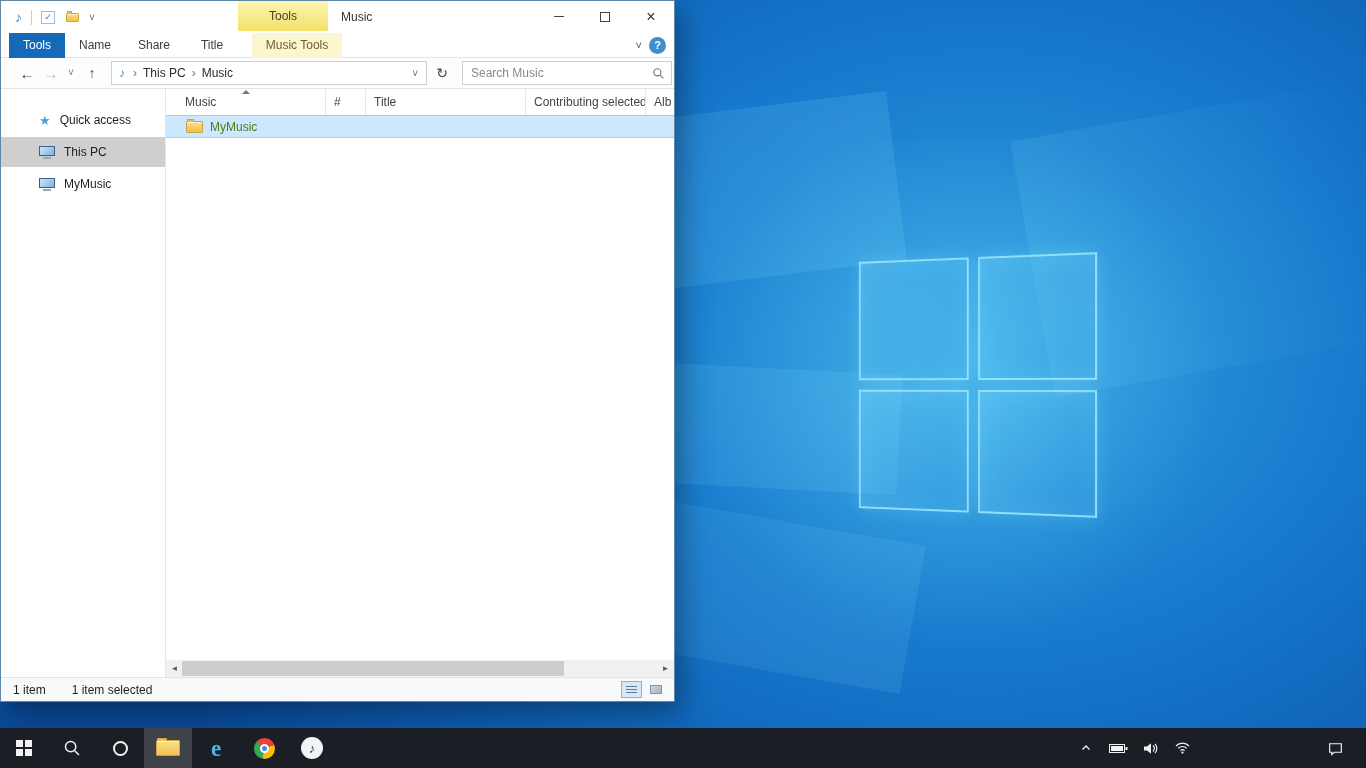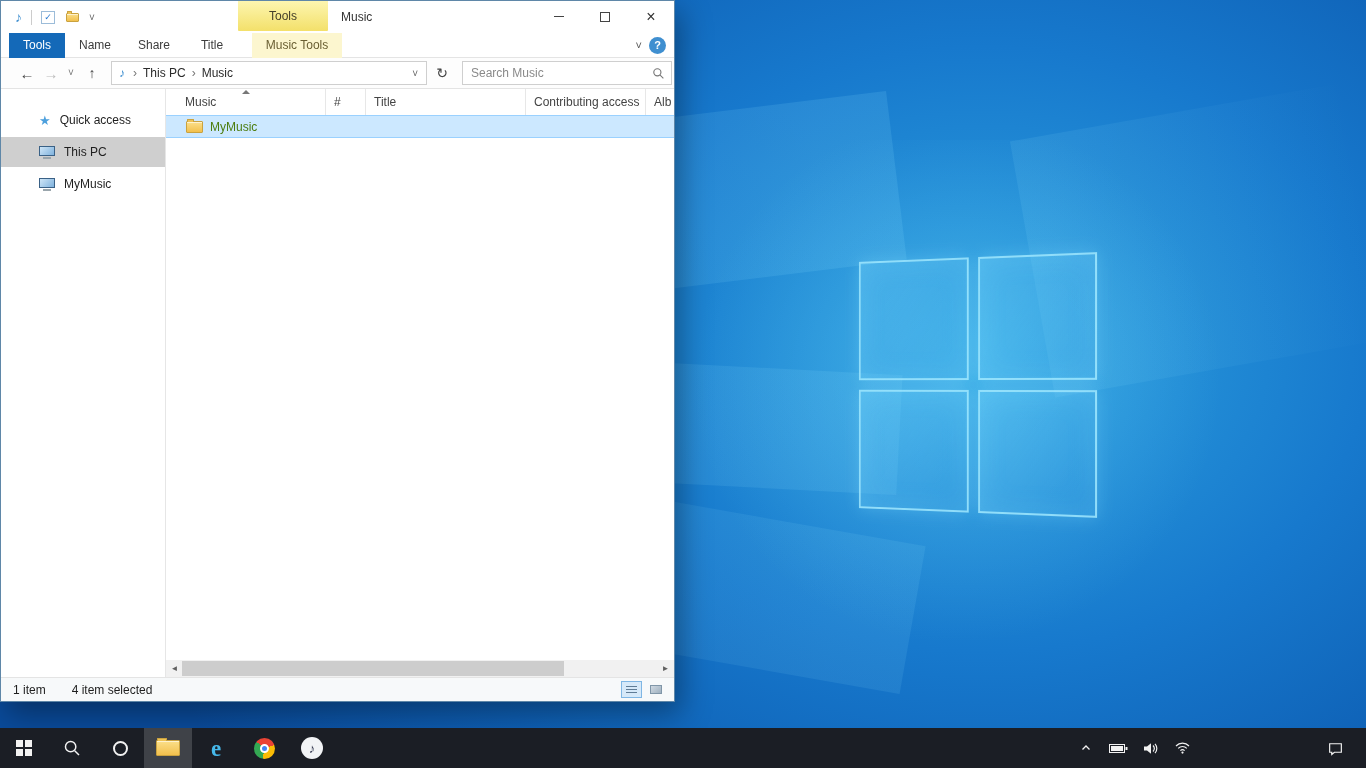--- a/index.html
+++ b/index.html
@@ -236,42 +236,42 @@
         <span>MyMusic</span>
       </div>
     </div>
 
     <div class="content">
       <div class="cols">
         <span class="sort-caret"></span>
         <div class="col col-name">Music</div>
         <div class="col col-num">#</div>
         <div class="col col-title">Title</div>
-        <div class="col col-artists">Contributing access</div>
+        <div class="col col-artists">Contributing selected</div>
         <div class="col col-album">Alb</div>
       </div>
       <div class="rows">
         <div class="row">
           <span class="folder f-list">
               <i></i>
             </span>
           <span class="row-label">MyMusic</span>
         </div>
       </div>
       <div class="hscroll">
         <span class="scroll-arrow left">◄</span>
         <span class="scroll-thumb"></span>
         <span class="scroll-arrow right">►</span>
       </div>
     </div>
   </div>
 
   <div class="statusbar">
     <span class="status-count">1 item</span>
-    <span>4 item selected</span>
+    <span>1 item selected</span>
     <div class="view-toggles">
       <div class="vt active">
           <span class="vt-details"></span>
         </div>
       <div class="vt">
           <span class="vt-thumbs"></span>
         </div>
     </div>
   </div>
 </div>

